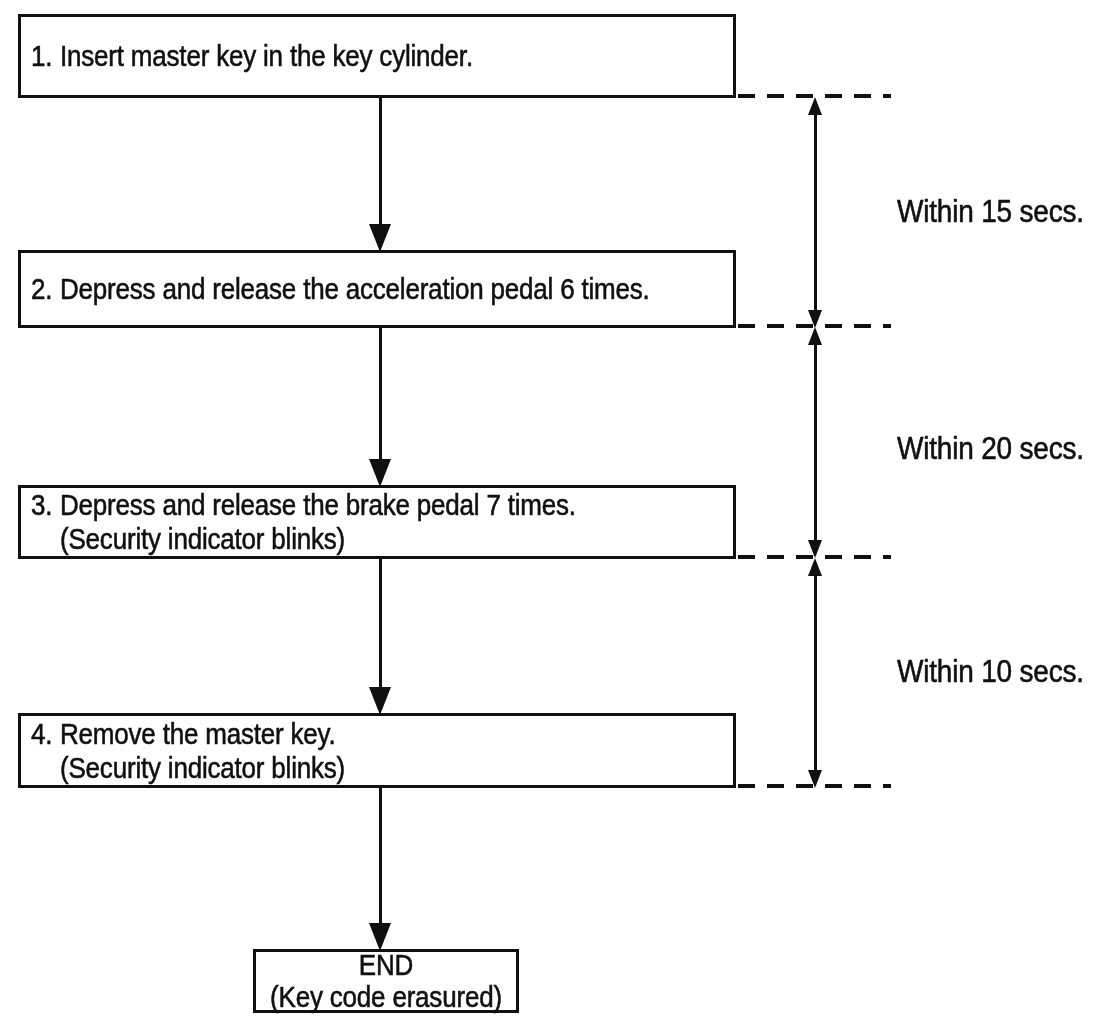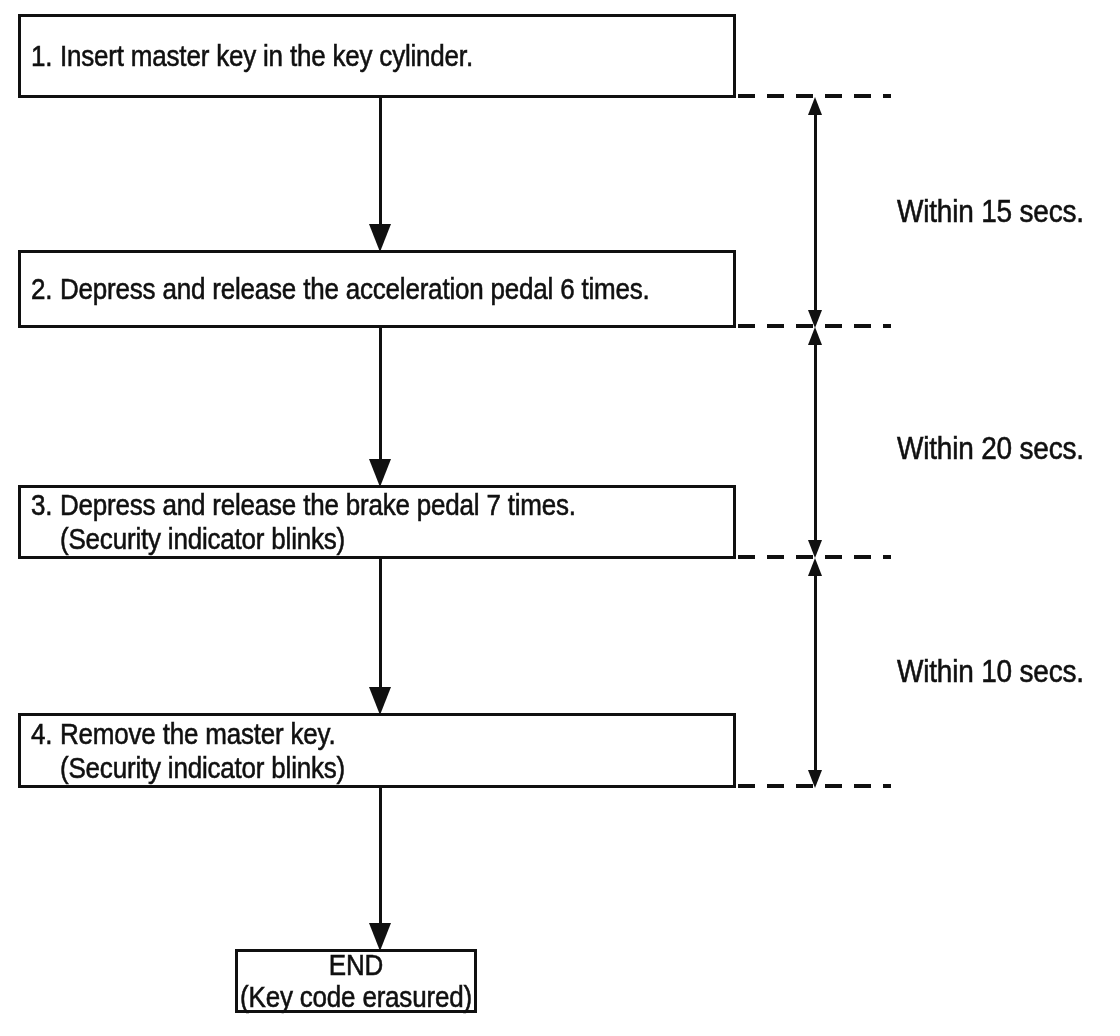--- a/index.html
+++ b/index.html
@@ -136,21 +136,21 @@
   <div class="box" style="left:18px;top:713px;width:718px;height:75px">
     <div class="inner tx">
       <span class="num">4.</span>
       <span class="lines">
         <span class="line">Remove the master key.</span>
         <span class="line">(Security indicator blinks)</span>
       </span>
     </div>
   </div>
 
-  <div class="box endbox" style="left:235px;top:949px;width:242px;height:64px">
+  <div class="box endbox" style="left:253px;top:949px;width:266px;height:64px">
     <div class="endinner tx">
       <span class="line">END</span>
       <span class="line">(Key code erasured)</span>
     </div>
   </div>
 
   <div class="flow" style="left:369px;top:98px;height:154px">
       <i class="fshaft"></i>
       <i class="fhead"></i>
     </div>

